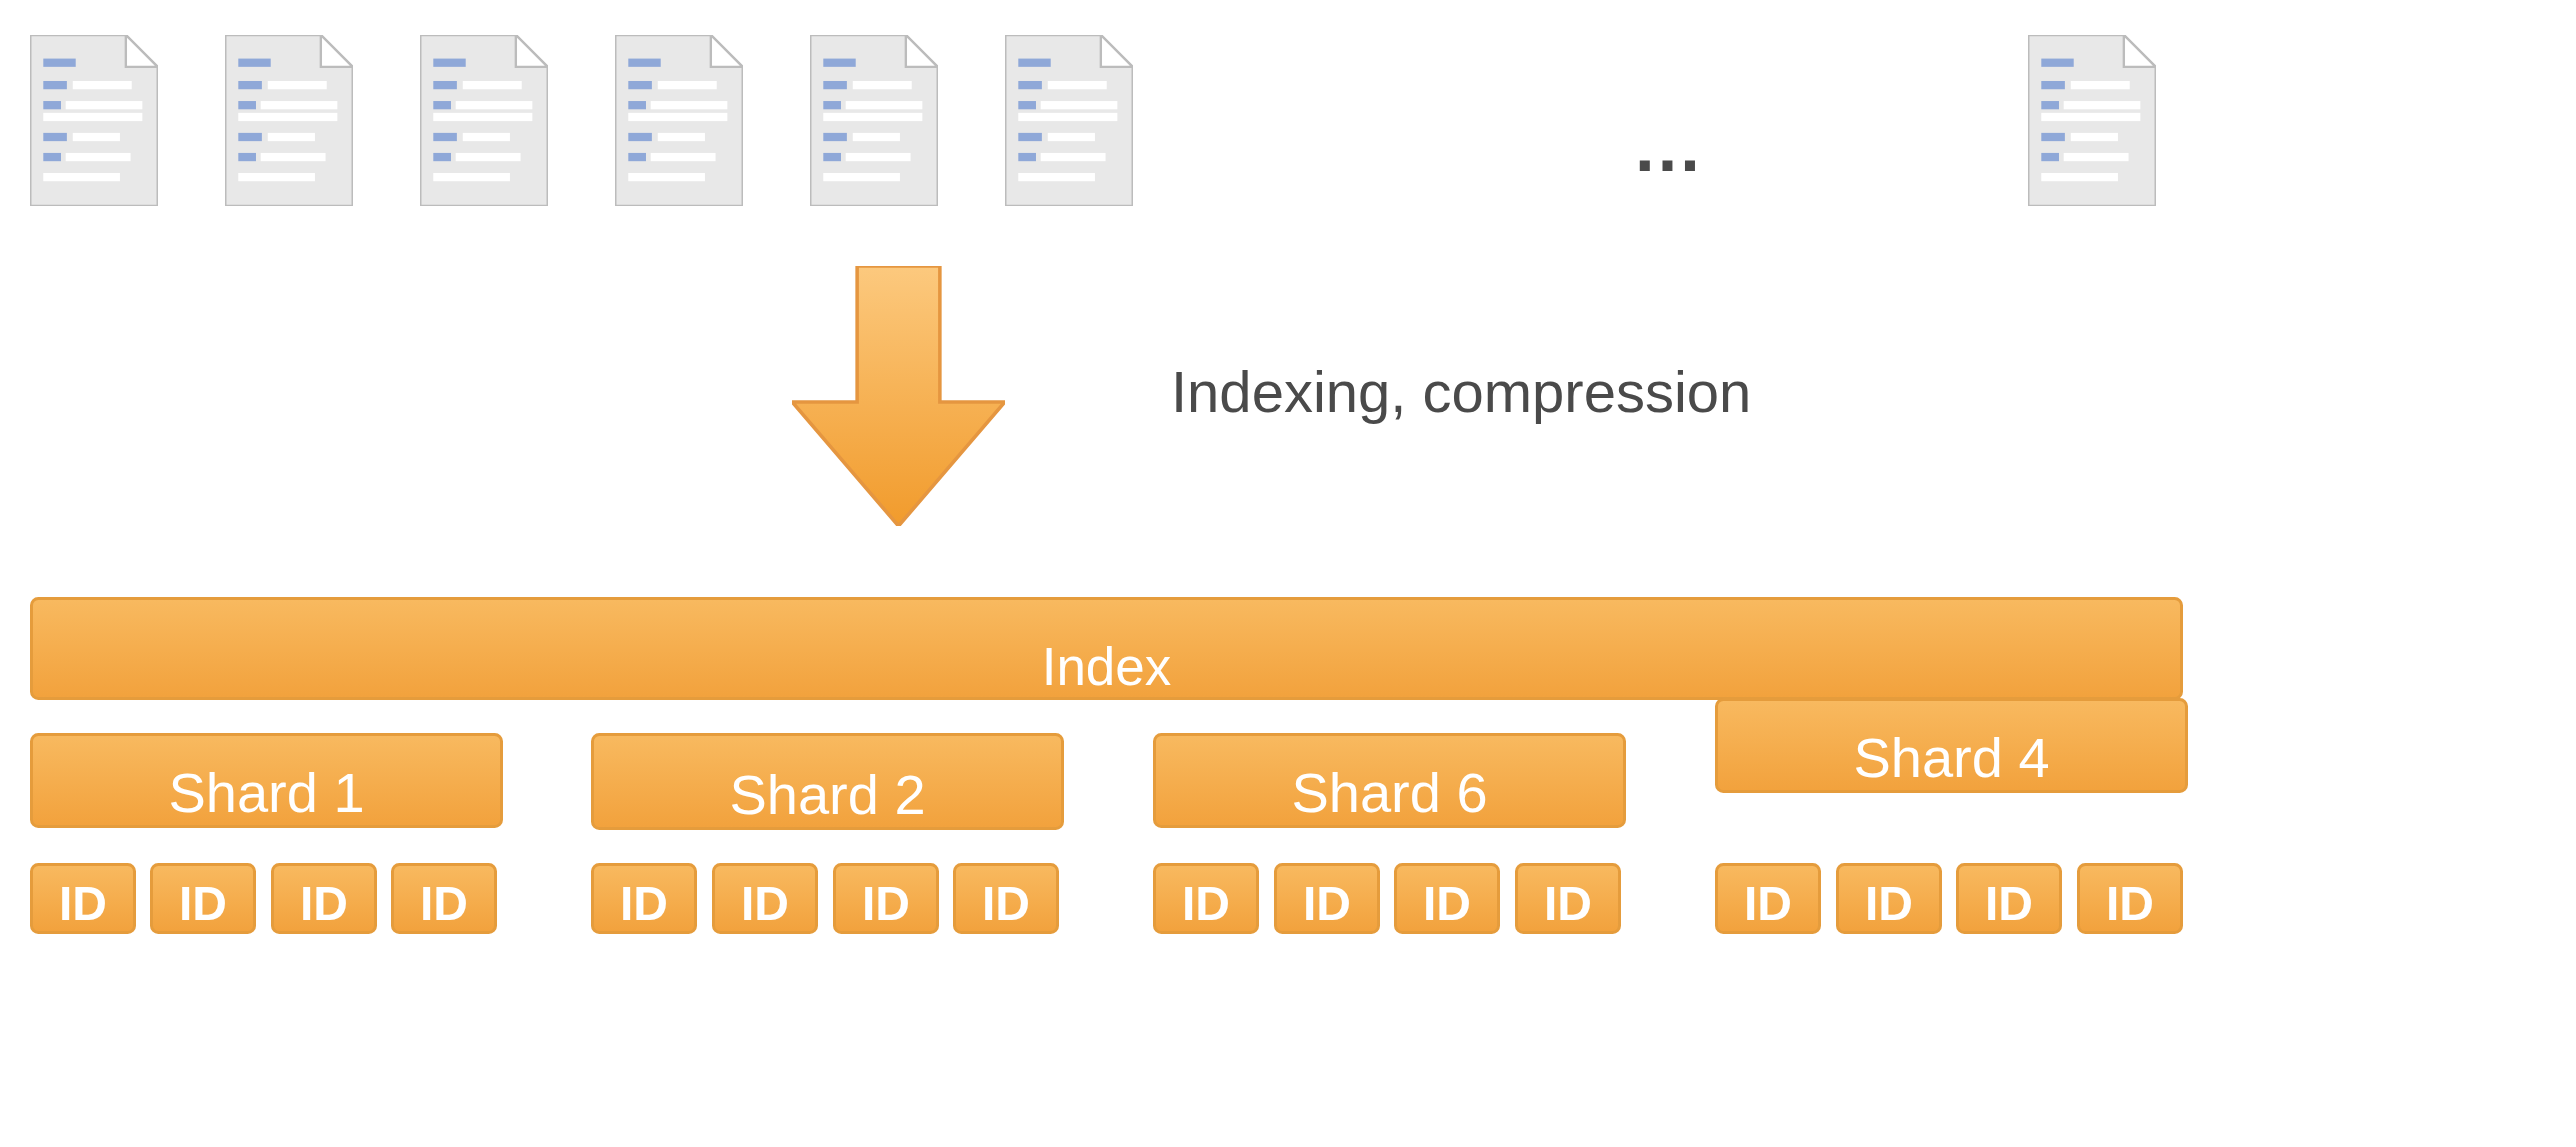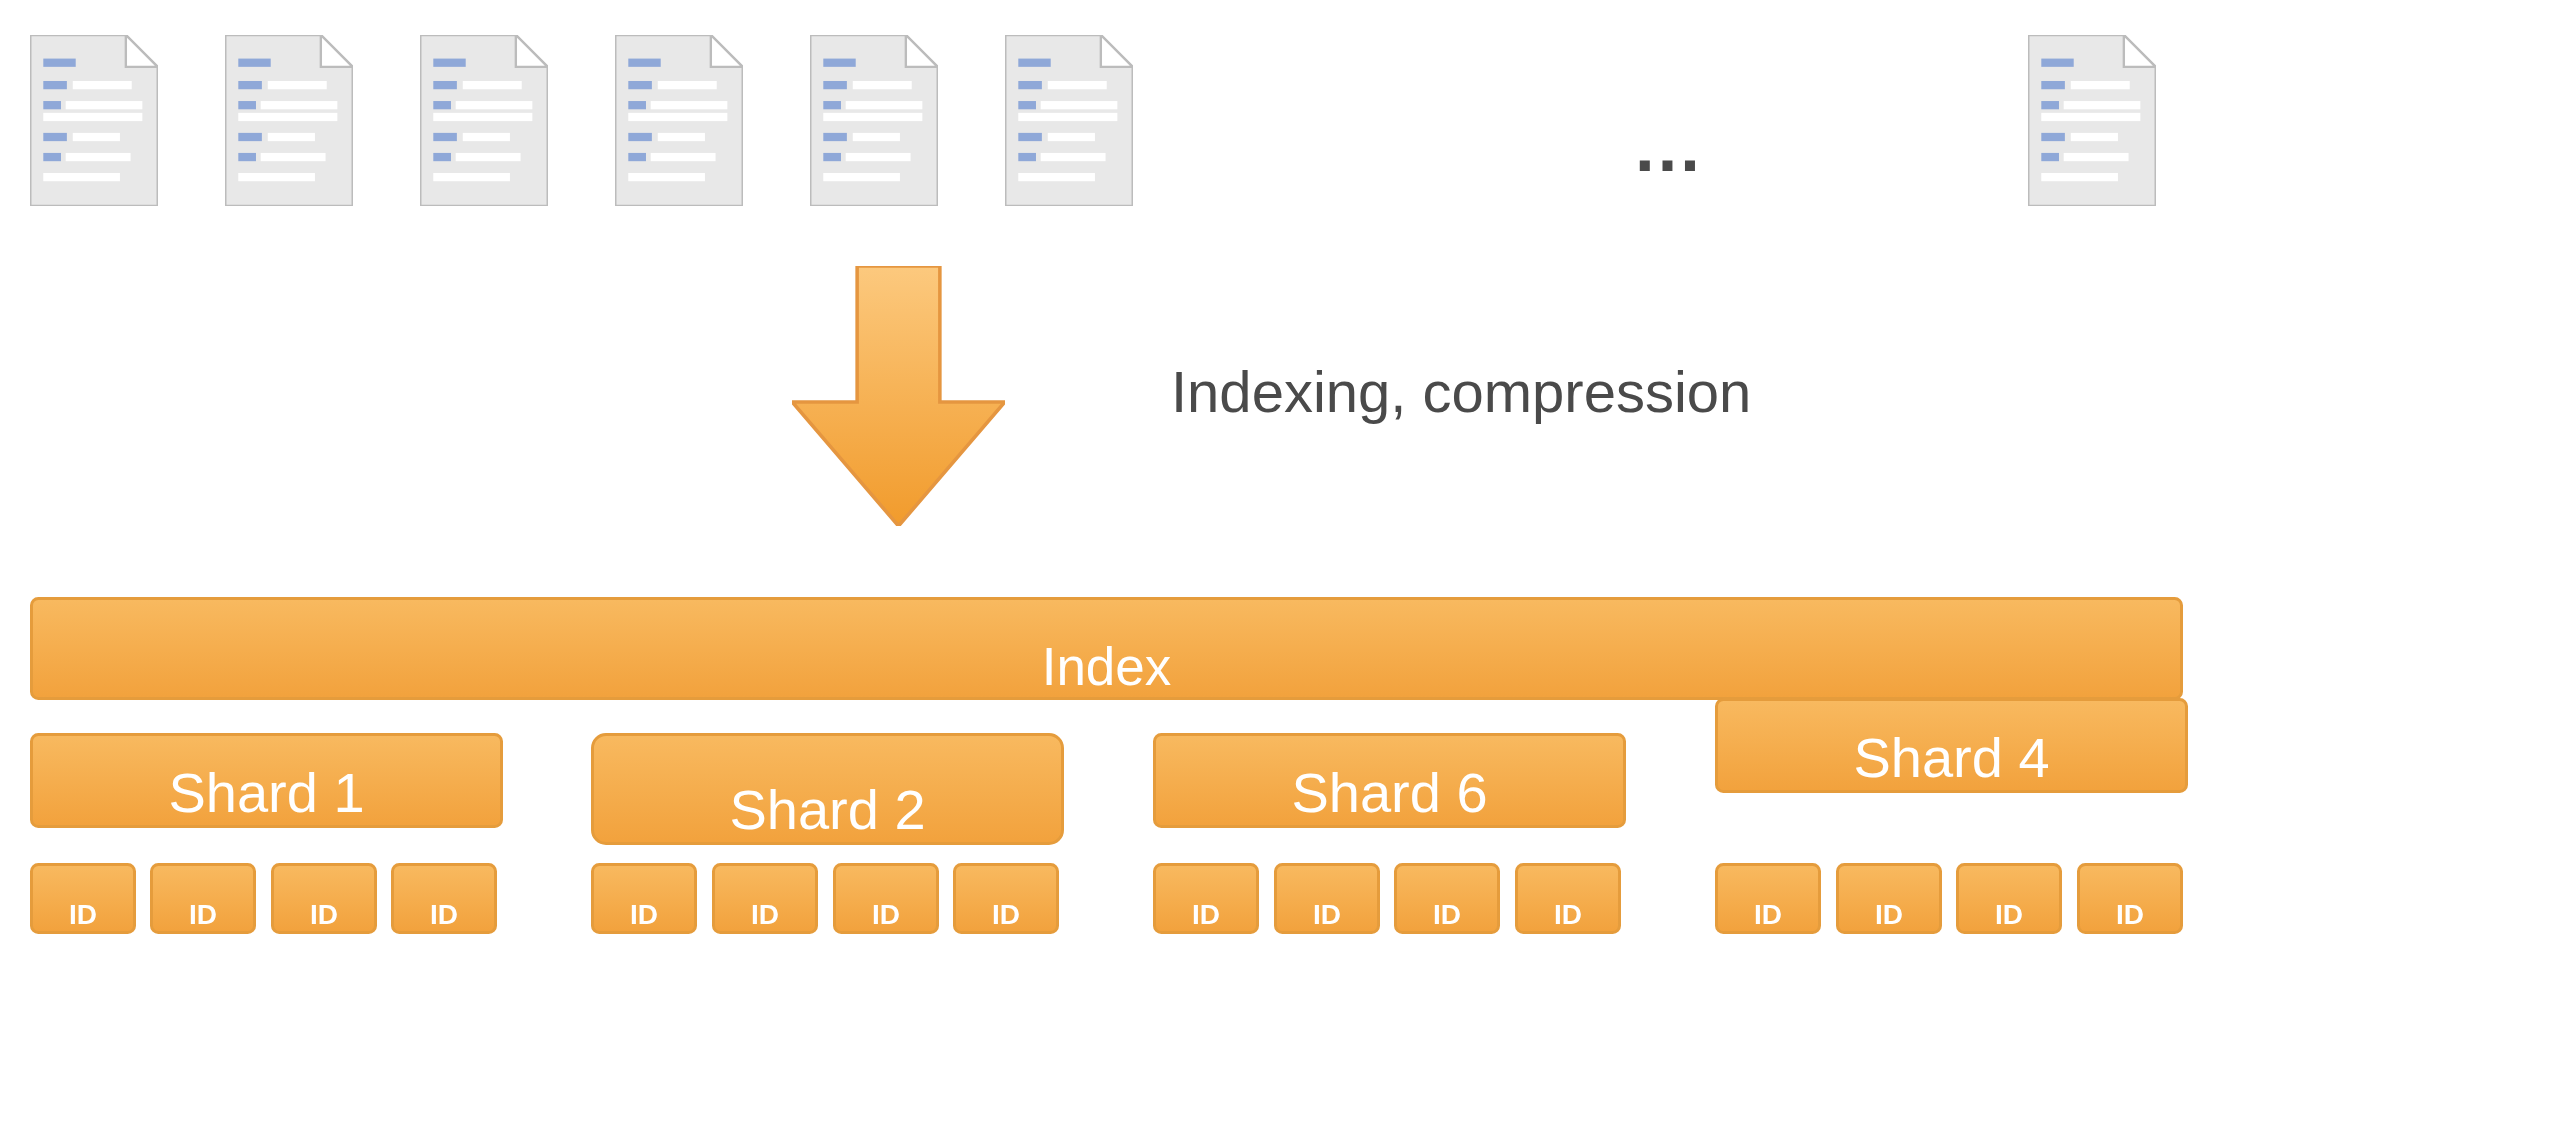--- a/index.html
+++ b/index.html
@@ -20,21 +20,21 @@
     border-radius: 8.3px;
     border: 3.5px solid #e59c3c;
     background: linear-gradient(to bottom, #f8b95f 0%, #f2a23d 100%);
     color: #ffffff;
     display: flex;
     align-items: flex-end;
     justify-content: center;
   }
   .obox.index { font-size: 53px; }
   .obox.shard { font-size: 56px; }
-  .obox.id    { font-size: 28px; font-weight: bold; }
+  .obox.id    { font-size: 48px; font-weight: bold; }
 
   
   .ellipsis {
     position: absolute;
     font-size: 71px;
     color: #4a4a4a;
     font-weight: bold;
     letter-spacing: 6px;
   }
 
@@ -118,21 +118,21 @@
 
 <div class="label" style="left:1171px; top:358px;">Indexing, compression</div>
 
 <div class="obox index" style="left:30px; top:597px; width:2153px; height:103px;">
   <span>Index</span>
 </div>
 
 <div class="obox shard" style="left:30px;   top:733px; width:473px; height:95px;">
   <span>Shard 1</span>
 </div>
-<div class="obox shard" style="left:591px; top:733px; width:473px; height:112px;border-radius:15px;">
+<div class="obox shard" style="left:591px; top:733px; width:473px; height:97px;">
   <span>Shard 2</span>
 </div>
 <div class="obox shard" style="left:1153px; top:733px; width:473px; height:95px;">
   <span>Shard 6</span>
 </div>
 <div class="obox shard" style="left:1715px; top:698px; width:473px; height:95px;">
   <span>Shard 4</span>
 </div>
 
 <div class="obox id" style="left:30px;   top:863px; width:106px; height:71px;">

